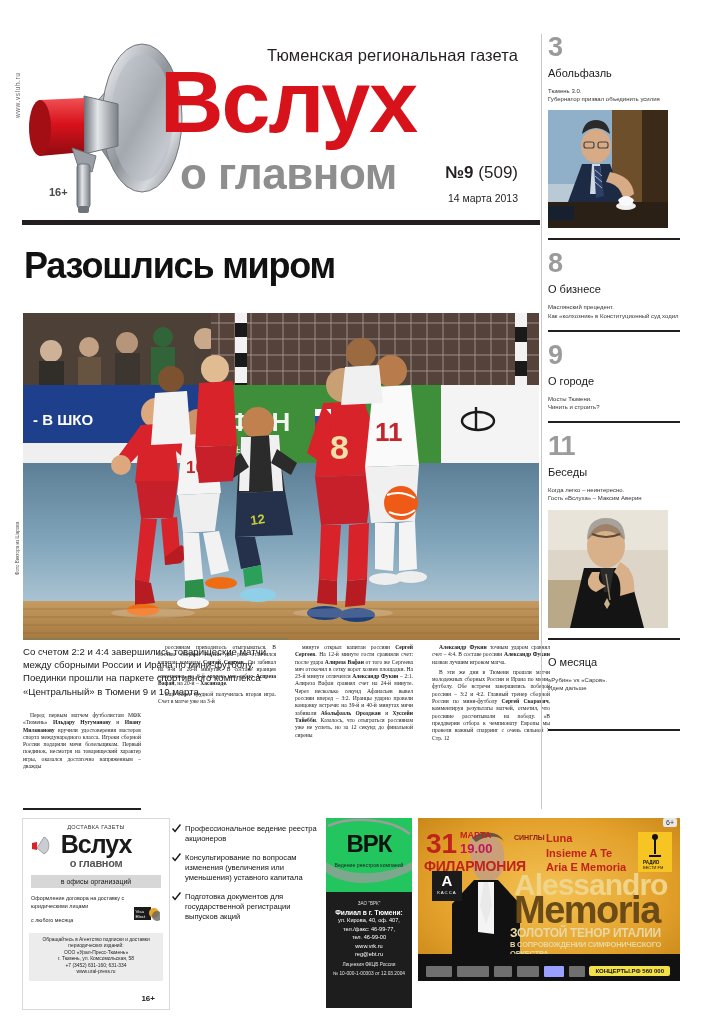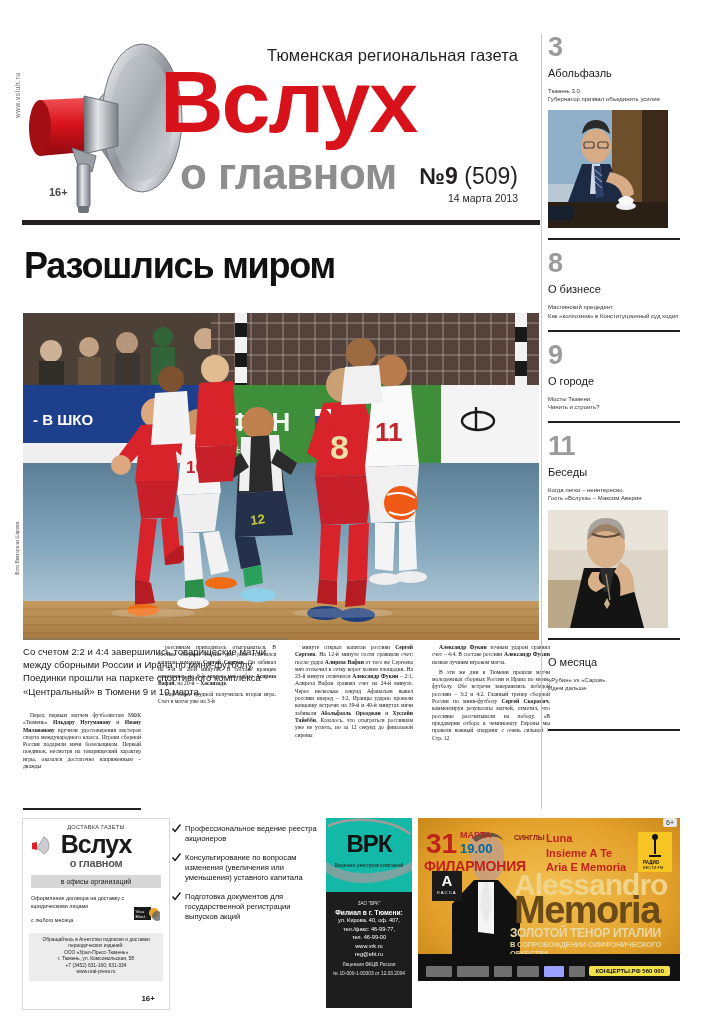--- a/index.html
+++ b/index.html
@@ -23,21 +23,21 @@
   }
   .logo-vsluh{
     position:absolute;left:160px;top:58px;font-size:88px;line-height:88px;
     font-weight:bold;color:#d8121b;letter-spacing:-2px;
     font-family:"Liberation Sans",sans-serif;
   }
   .logo-oglavnom{
     position:absolute;left:180px;top:152px;font-size:44px;line-height:44px;
     font-weight:bold;color:#8e8e8e;letter-spacing:-.5px;
   }
-  .issue-no{position:absolute;right:22px;top:163px;font-size:23px;color:#231f20;text-align:center;}
+  .issue-no{position:absolute;right:22px;top:163px;font-size:17px;color:#231f20;text-align:center;}
   .issue-no b{font-weight:bold;}
   .issue-date{position:absolute;right:22px;top:192px;font-size:10.5px;color:#231f20;}
   .rule-thick{position:absolute;left:22px;top:220px;width:518px;height:5px;background:#231f20;}
 
   
   .mega{position:absolute;left:22px;top:42px;width:190px;height:175px;}
   .mega svg{display:block;}
 
   
   .headline{
@@ -104,38 +104,38 @@
   .ad1 .stamp{position:absolute;right:9px;top:88px;width:26px;height:22px;}
 
   
   .ad2{left:172px;top:6px;width:150px;height:190px;}
   .ad2 ul{list-style:none;margin:0;padding:6px 0 0 0;}
   .ad2 li{position:relative;padding-left:13px;margin-bottom:9px;font-size:7.6px;line-height:10px;color:#111;}
   .ad2 li .ck{position:absolute;left:0;top:0px;width:9px;height:9px;}
 
   
   .ad3{left:326px;top:6px;width:86px;height:190px;overflow:hidden;}
-  .ad3 .white{position:relative;height:74px;background:#14b8a6;}
+  .ad3 .white{position:relative;height:74px;background:#22c55e;}
   .ad3 .vrk{position:absolute;left:0;right:0;top:12px;text-align:center;font-size:24px;font-weight:bold;color:#111;letter-spacing:-1px;}
   .ad3 .vrksub{position:absolute;left:0;right:0;top:44px;text-align:center;font-size:5.2px;line-height:7px;color:#222;}
   .ad3 .black{position:relative;height:116px;background:#1d1d1d;color:#fff;text-align:center;}
   .ad3 .zao{font-size:4.6px;padding-top:9px;color:#ddd;}
   .ad3 .fil{font-size:6.6px;font-weight:bold;margin-top:3px;}
   .ad3 .det{font-size:5.6px;line-height:7.6px;margin-top:1px;}
   .ad3 .lic{font-size:4.8px;line-height:6.4px;margin-top:3px;color:#e2e2e2;}
   .ad3 .swoosh{position:absolute;left:0;top:0;width:86px;height:74px;}
 
   
   .ad4{left:418px;top:6px;width:262px;height:190px;overflow:hidden;}
   .ad4 .poster{position:relative;width:262px;height:163px;overflow:hidden;}
   .ad4 .strip{position:absolute;left:0;bottom:0;width:262px;height:27px;background:#111;}
   .ad4 .age6{position:absolute;right:3px;top:0px;background:#e8e8e8;color:#333;font-size:7px;padding:1px 3px;border-radius:2px;z-index:9;}
   .p31{position:absolute;left:8px;top:13px;font-size:28px;font-weight:bold;color:#c0231c;line-height:26px;}
   .pmarta{position:absolute;left:42px;top:12px;font-size:9px;font-weight:bold;color:#c0231c;}
-  .ptime{position:absolute;left:42px;top:23px;font-size:13px;font-weight:bold;color:#0369a1;}
+  .ptime{position:absolute;left:42px;top:23px;font-size:13px;font-weight:bold;color:#be185d;}
   .pfil{position:absolute;left:6px;top:40px;font-size:14px;font-weight:bold;color:#c0231c;letter-spacing:-.2px;}
   .pbox{position:absolute;left:14px;top:53px;width:30px;height:30px;background:#1b1b1b;color:#fff;text-align:center;}
   .pbox .aa{font-size:15px;font-weight:bold;line-height:19px;}
   .pbox .cc{font-size:4.4px;letter-spacing:1px;}
   .psingles{position:absolute;left:96px;top:16px;font-size:7px;font-weight:bold;color:#8b1a12;}
   .ptracks{position:absolute;left:128px;top:13px;font-size:11px;font-weight:bold;color:#c0231c;line-height:14.5px;}
   .pname1{position:absolute;left:96px;top:52px;font-size:30px;font-weight:bold;color:#f0d48a;line-height:30px;letter-spacing:-1px;}
   .pname2{position:absolute;left:96px;top:74px;font-size:38px;font-weight:bold;color:#6a4a16;line-height:36px;letter-spacing:-1.5px;}
   .ptenor{position:absolute;left:92px;top:108px;font-size:12px;font-weight:bold;color:#e8d7a2;letter-spacing:-.3px;}
   .psopr{position:absolute;left:92px;top:122px;font-size:7.5px;font-weight:bold;color:#e8d7a2;letter-spacing:-.2px;}

